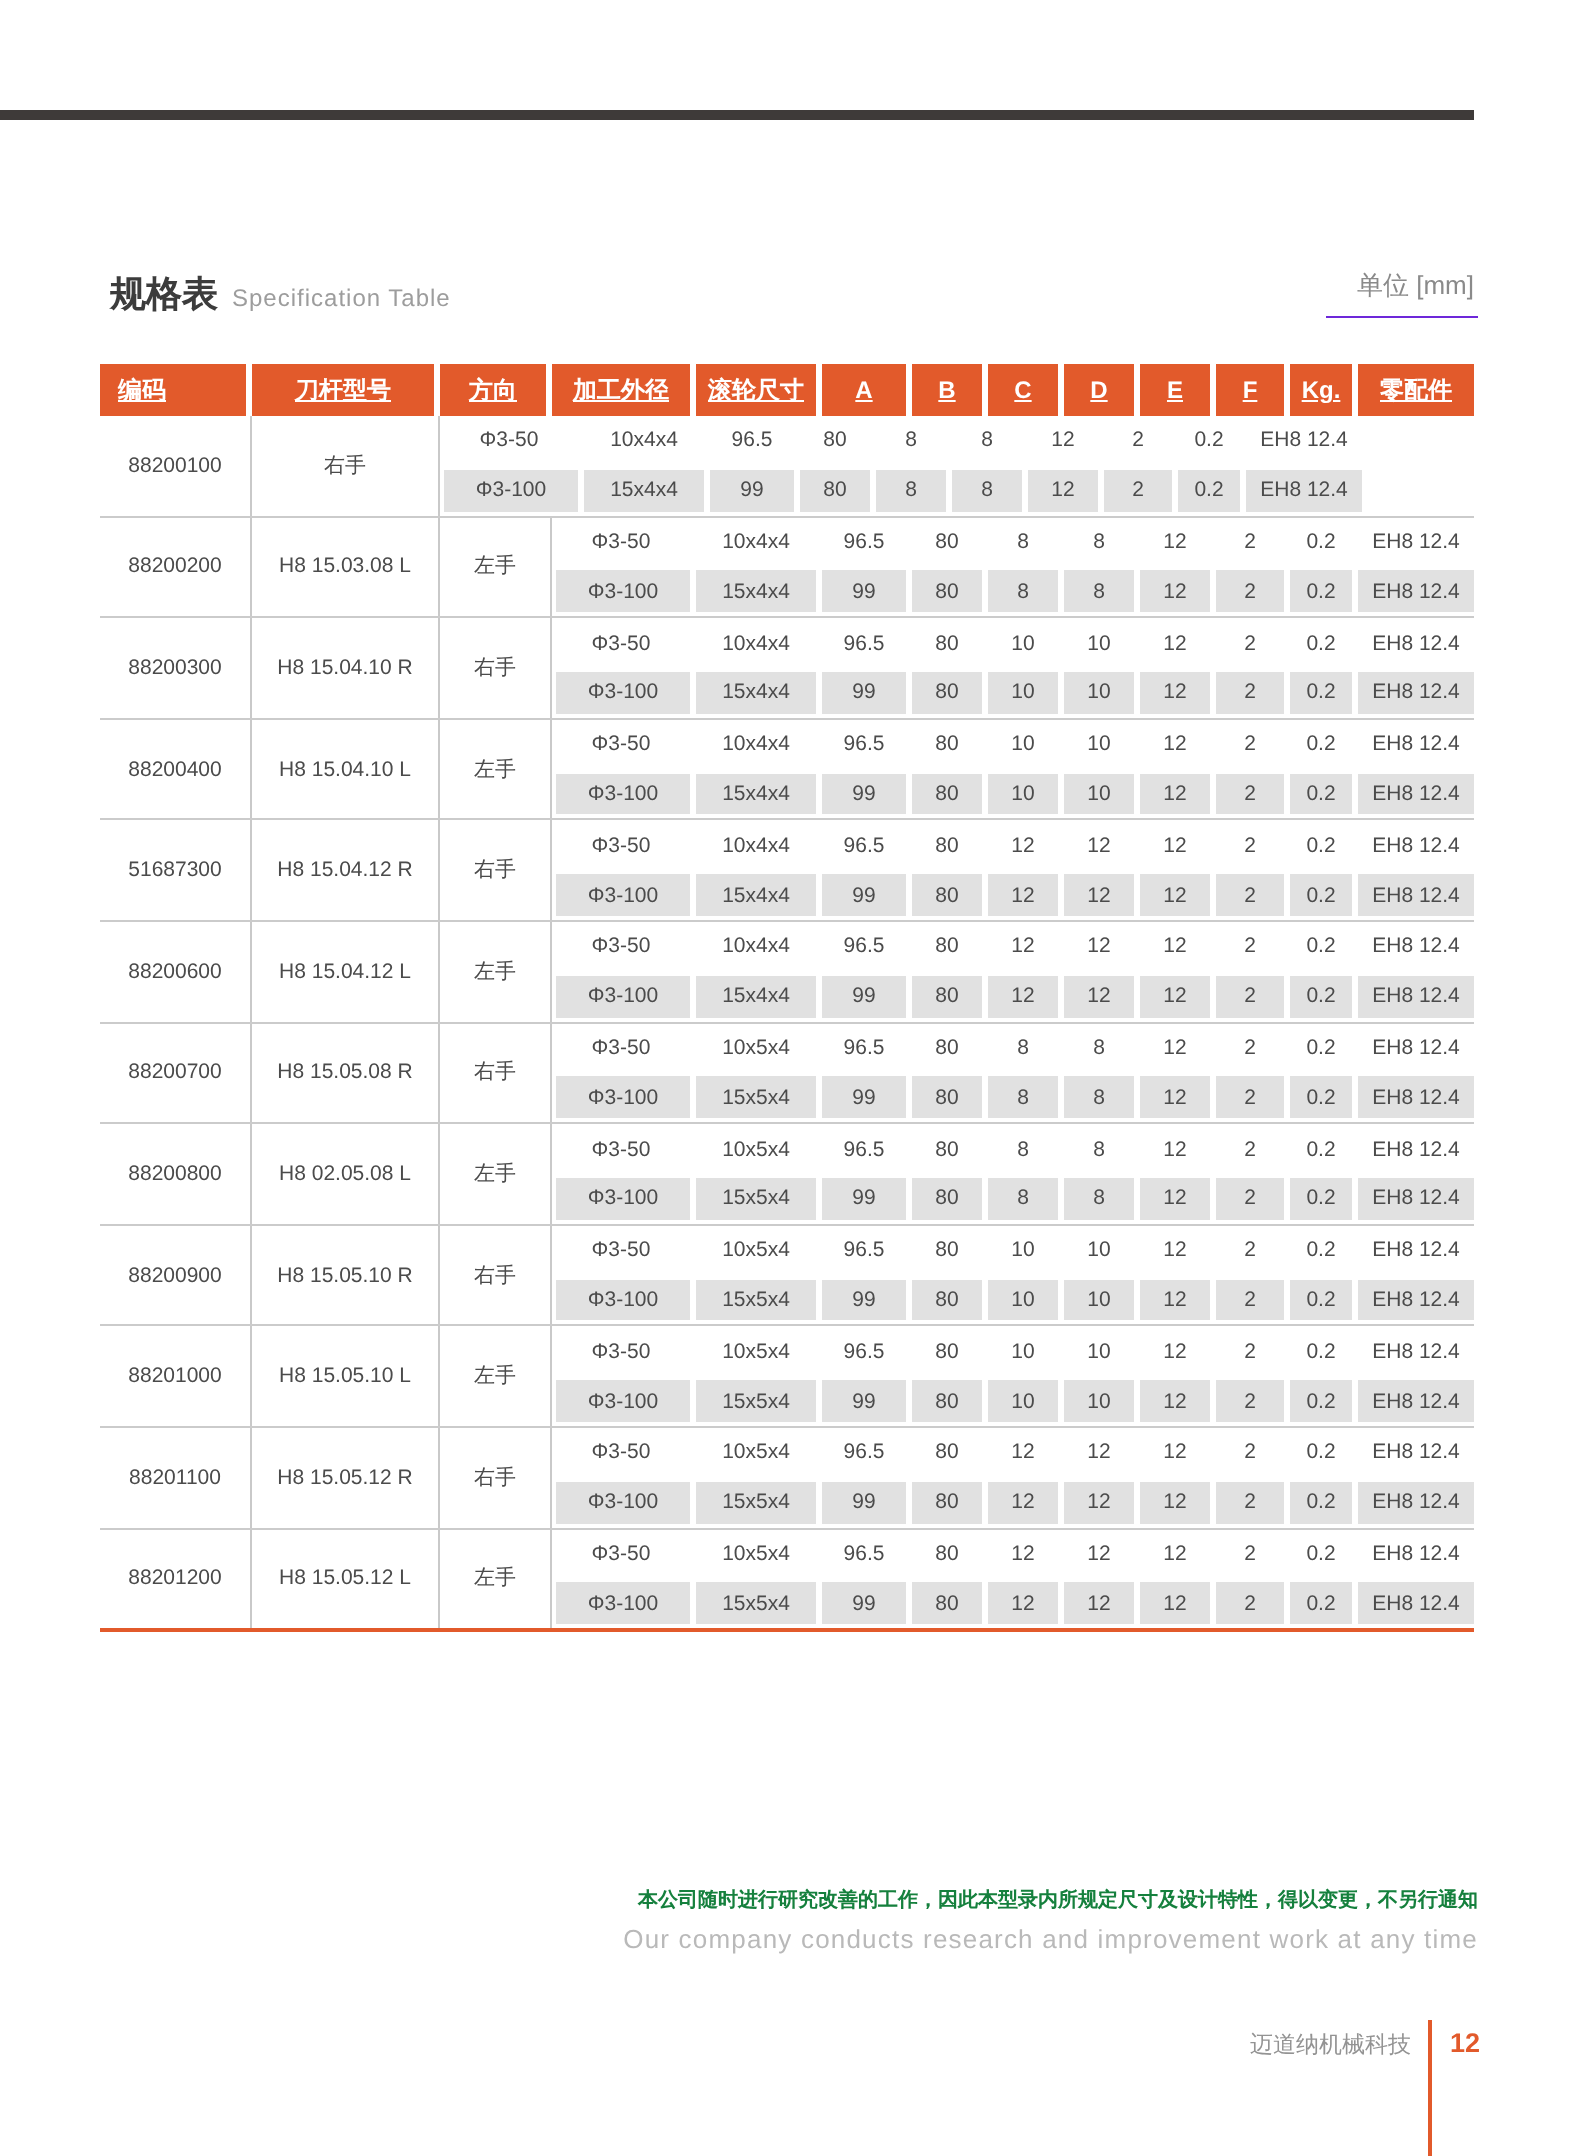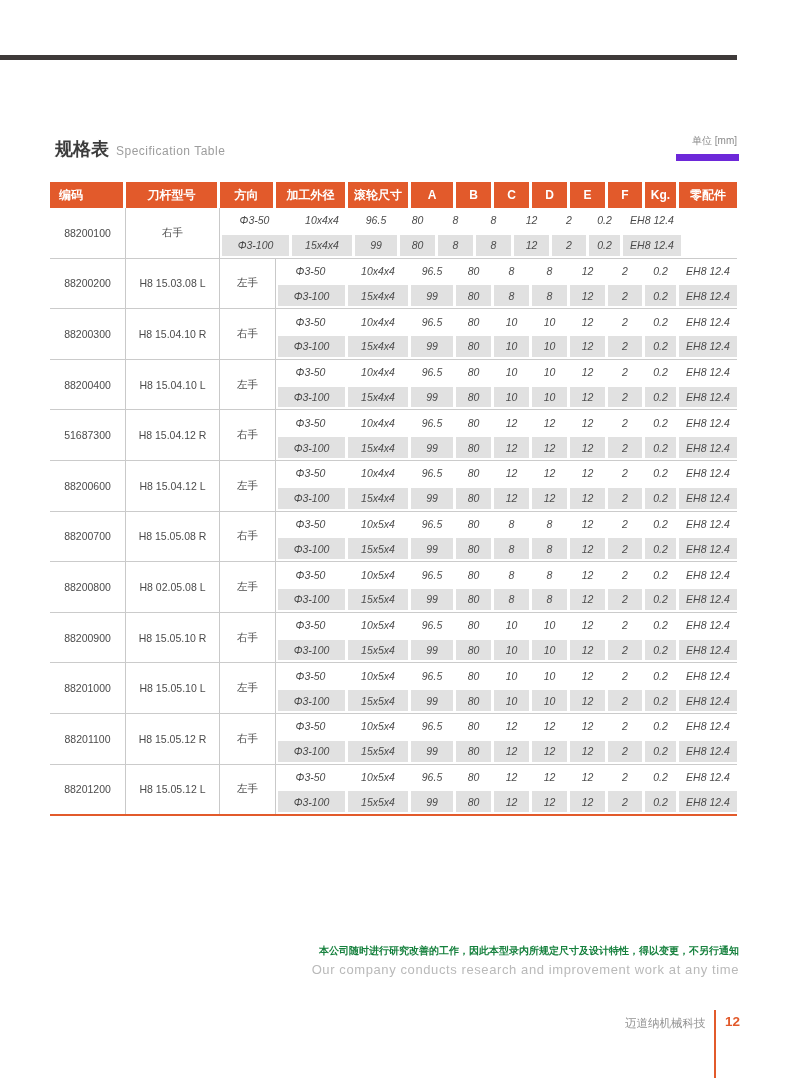--- a/index.html
+++ b/index.html
@@ -26,24 +26,24 @@
     left: 55px; top: 134px;
     width: 684px;
     display: flex;
     justify-content: space-between;
     align-items: flex-end;
   }
   .page-title { display: flex; align-items: baseline; }
   .title-zh { font-size: 18px; font-weight: bold; color: #3c3c3c; }
   .title-en { font-size: 12px; font-weight: normal; color: #9d9d9d; margin-left: 7px; letter-spacing: 0.5px; }
   .unit-label {
-    font-size: 10px;
+    font-size: 13px;
     color: #8a8a8a;
     padding: 0 2px 6px 16px;
-    border-bottom: 7px solid #6d28d9;
+    border-bottom: 1px solid #6d28d9;
     white-space: nowrap;
   }
 
   .spec-table {
     position: absolute;
     left: 50px; top: 182px;
     width: 687px;
     border-bottom: 2px solid var(--accent, #e25a2b);
   }
 
@@ -56,20 +56,21 @@
     background: var(--accent, #e25a2b);
     color: #ffffff;
     font-size: 12px;
     font-weight: bold;
     display: flex;
     align-items: center;
     justify-content: center;
     border-right: 3px solid #ffffff;
     white-space: nowrap;
     overflow: hidden;
+    text-decoration: underline;
   }
   .hcell:first-child { justify-content: flex-start; padding-left: 9px; }
   .hcell:last-child { border-right: none; }
 
   .group {
     display: grid;
     grid-template-columns: 76px 94px 56px 461px;
     border-bottom: 1px solid #cbcbcb;
   }
   .group:last-child { border-bottom: none; }
@@ -82,21 +83,20 @@
     color: #4b4b4b;
     border-right: 1px solid #c9c9c9;
     white-space: nowrap;
     overflow: hidden;
   }
 
   .subrow {
     display: grid;
     grid-template-columns: 72px 63px 45px 38px 38px 38px 38px 37px 34px 58px;
     height: 24.8px;
-    font-style: italic;
   }
   .dcell {
     display: flex;
     align-items: center;
     justify-content: center;
     font-size: 10.5px;
     color: #4b4b4b;
     border-right: 3px solid transparent;
     white-space: nowrap;
     overflow: hidden;

